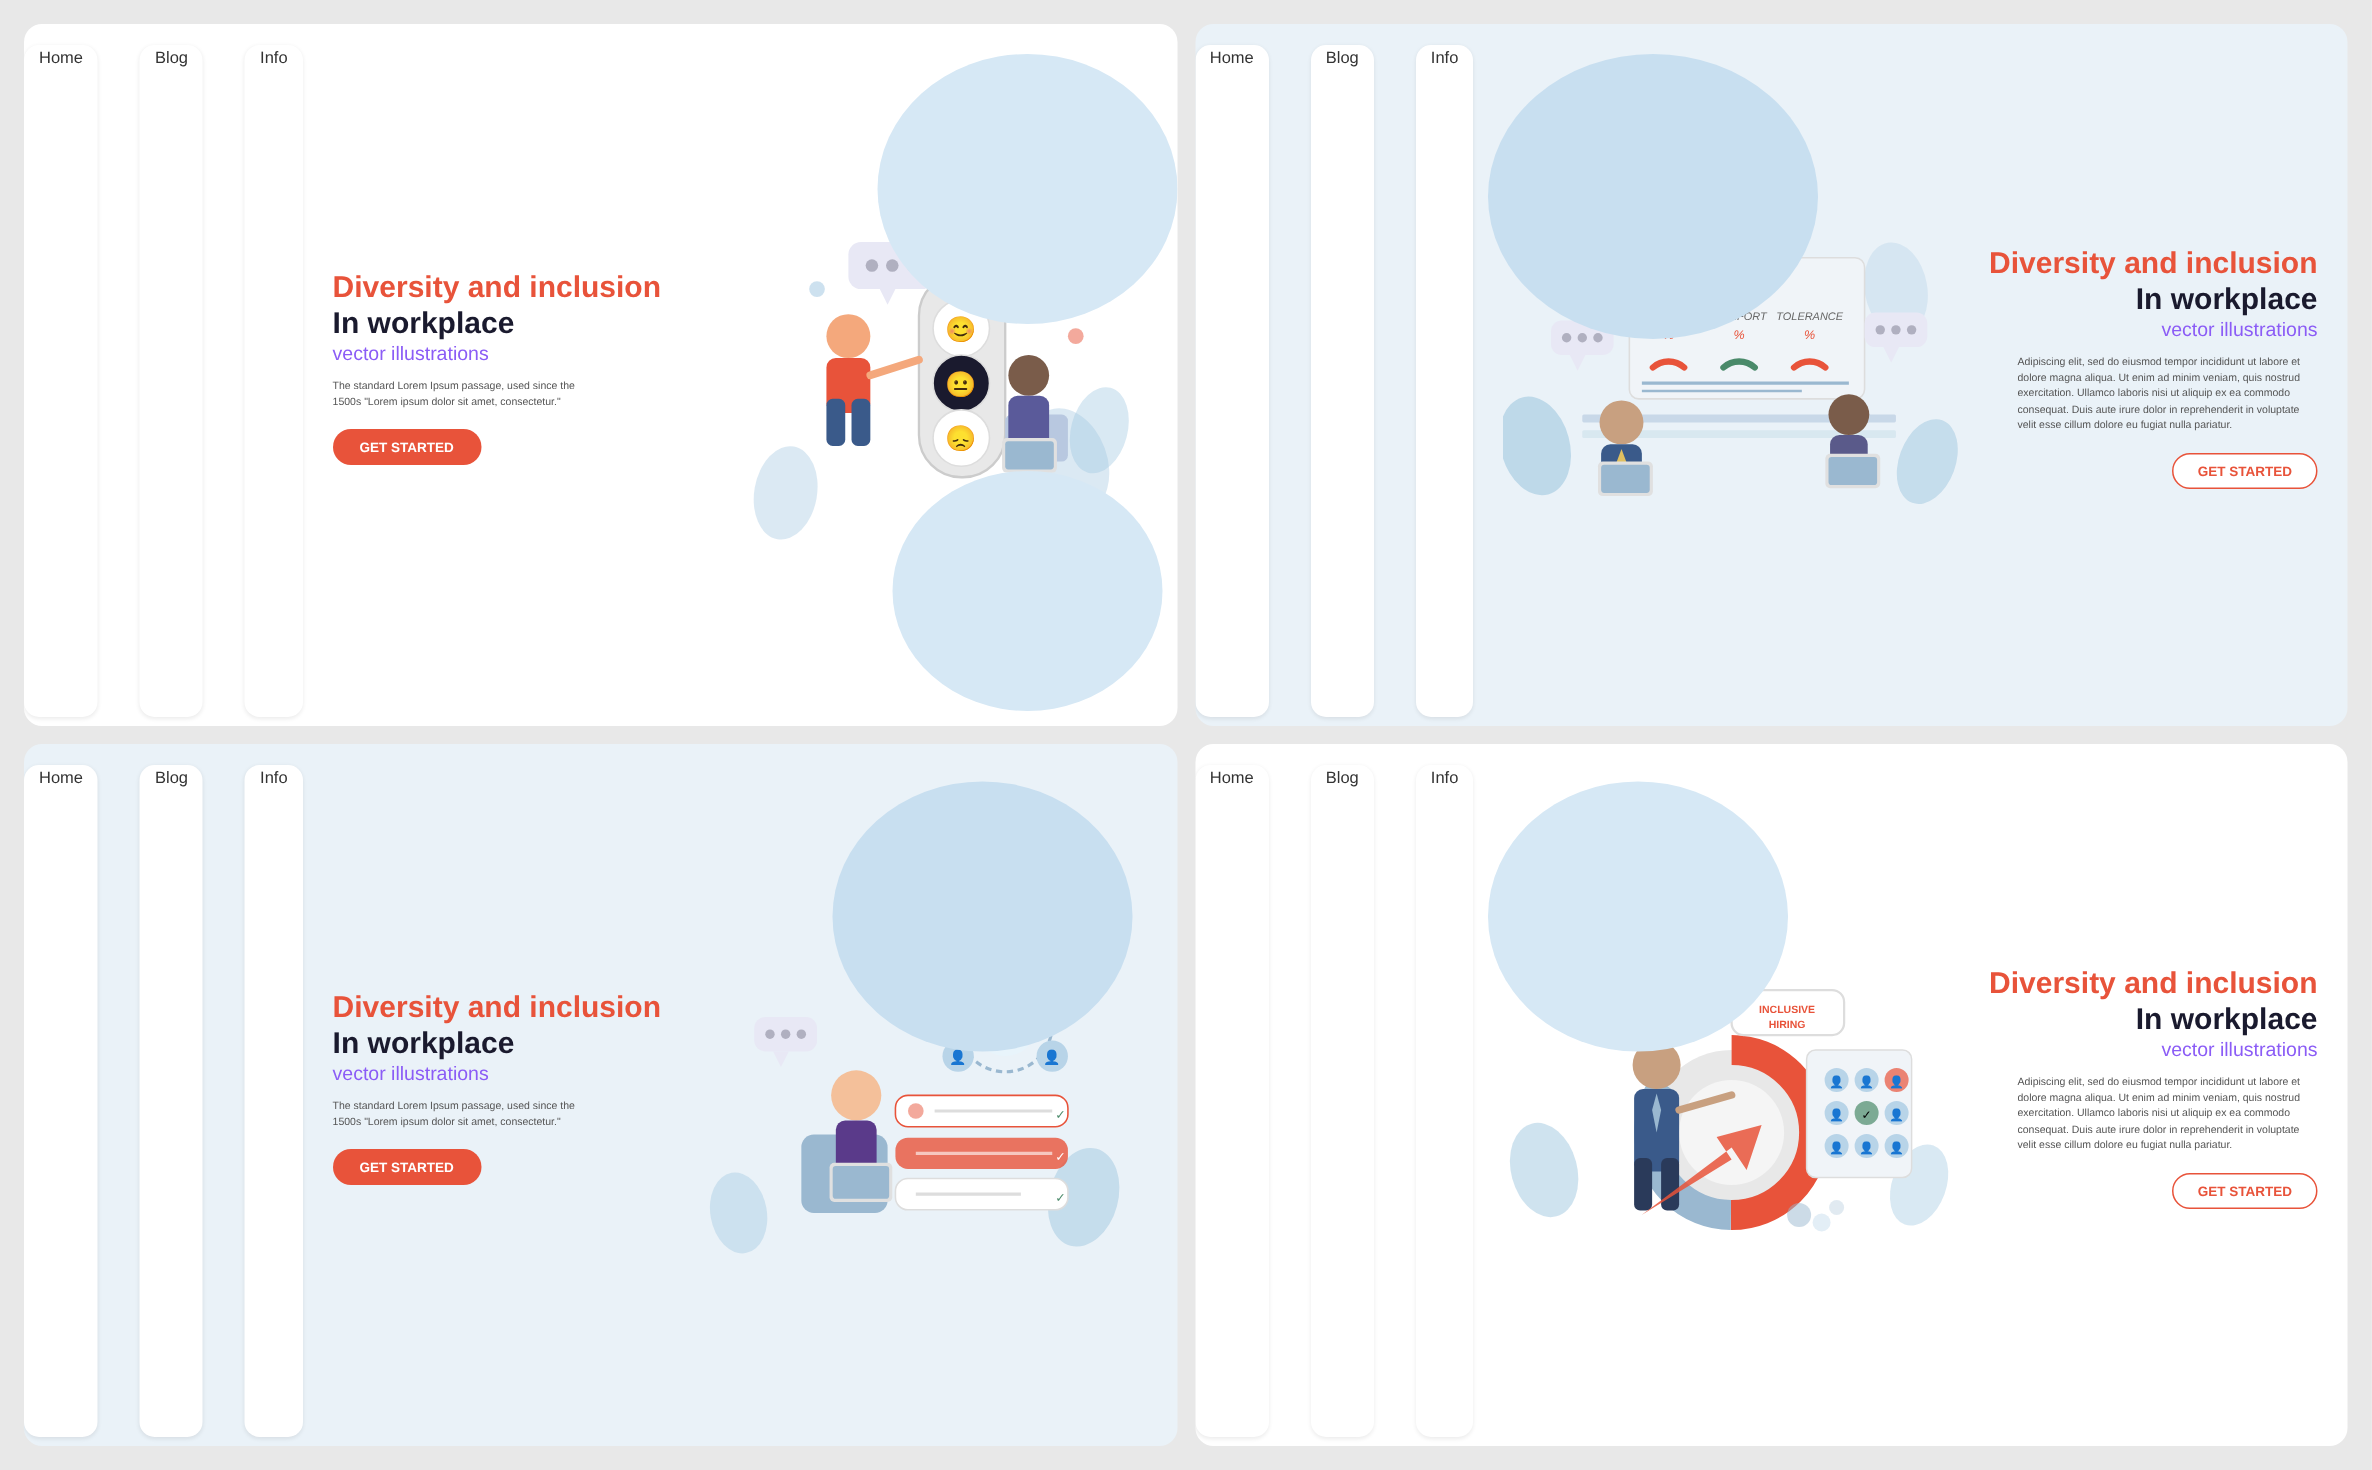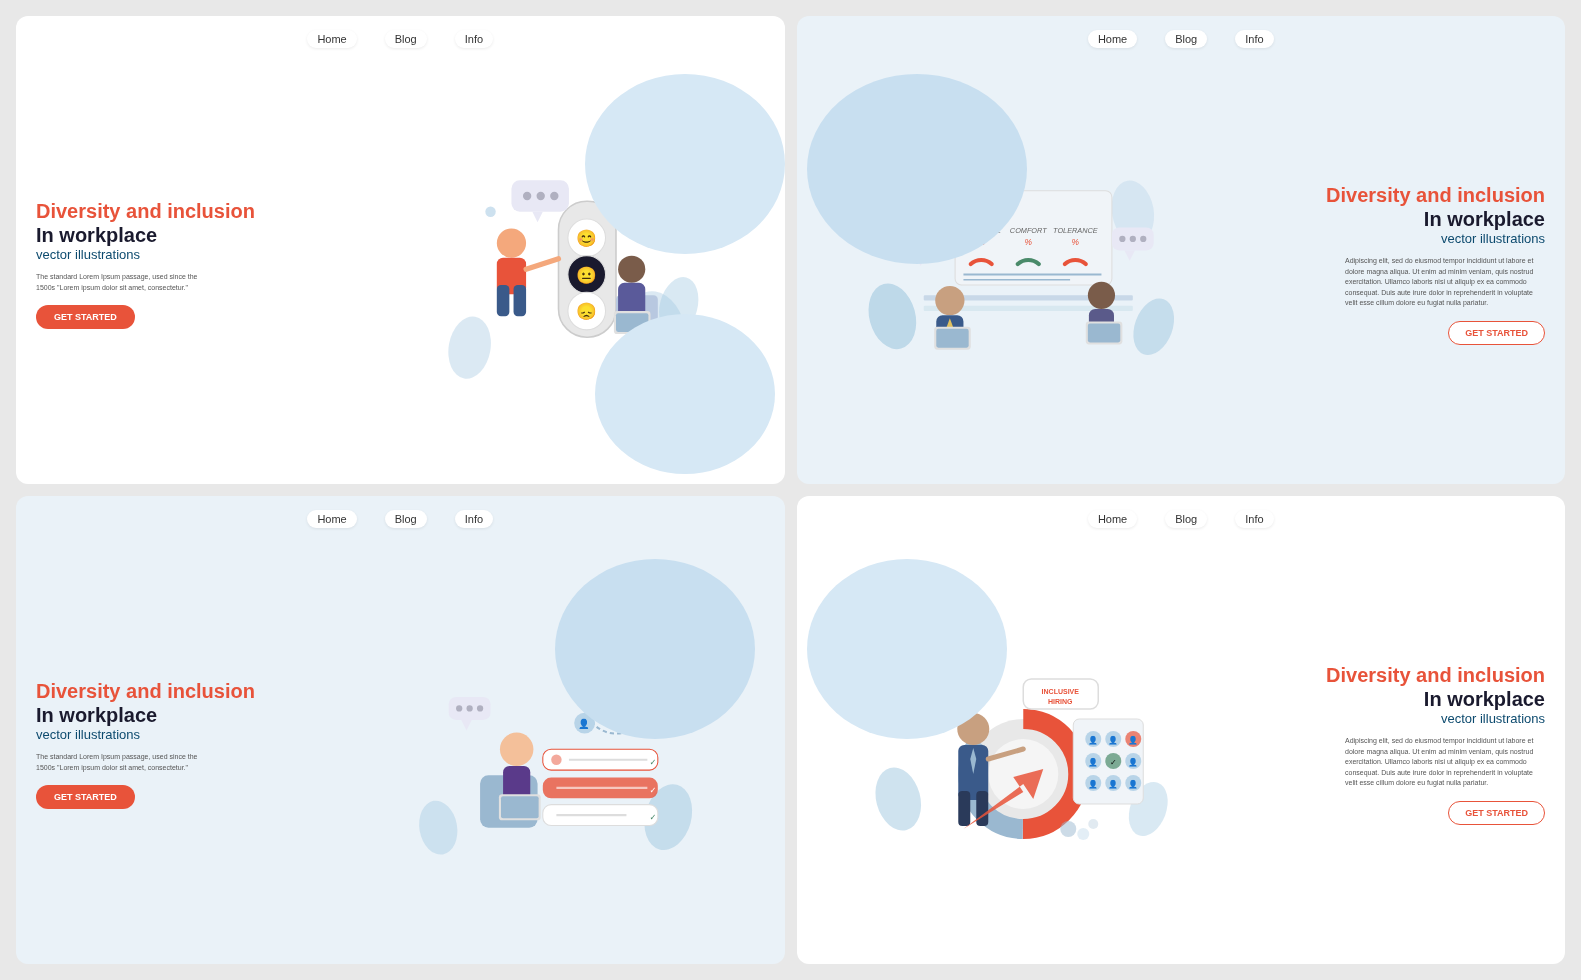--- a/index.html
+++ b/index.html
@@ -20,21 +20,21 @@
       width: 1581px;
       height: 980px;
       background: #e8e8e8;
     }
     .card {
       background: #fff;
       border-radius: 12px;
       overflow: hidden;
       position: relative;
       display: flex;
-      flex-direction: column;
+      flex-direction: row;
       padding: 0;
     }
     .card.light-bg {
       background: #eaf2f8;
     }
     
     .nav {
       display: flex;
       justify-content: center;
       gap: 28px;
@@ -79,21 +79,21 @@
       line-height: 1.2;
     }
     .title-black {
       font-size: 20px;
       font-weight: 700;
       color: #1a1a2e;
       line-height: 1.2;
     }
     .title-gray {
       font-size: 13px;
-      color: #0c4a6e;
+      color: #8b5cf6;
       margin-bottom: 10px;
     }
     .desc-text {
       font-size: 7px;
       color: #555;
       line-height: 1.5;
       margin-bottom: 12px;
       max-width: 170px;
     }
     .btn-started {

